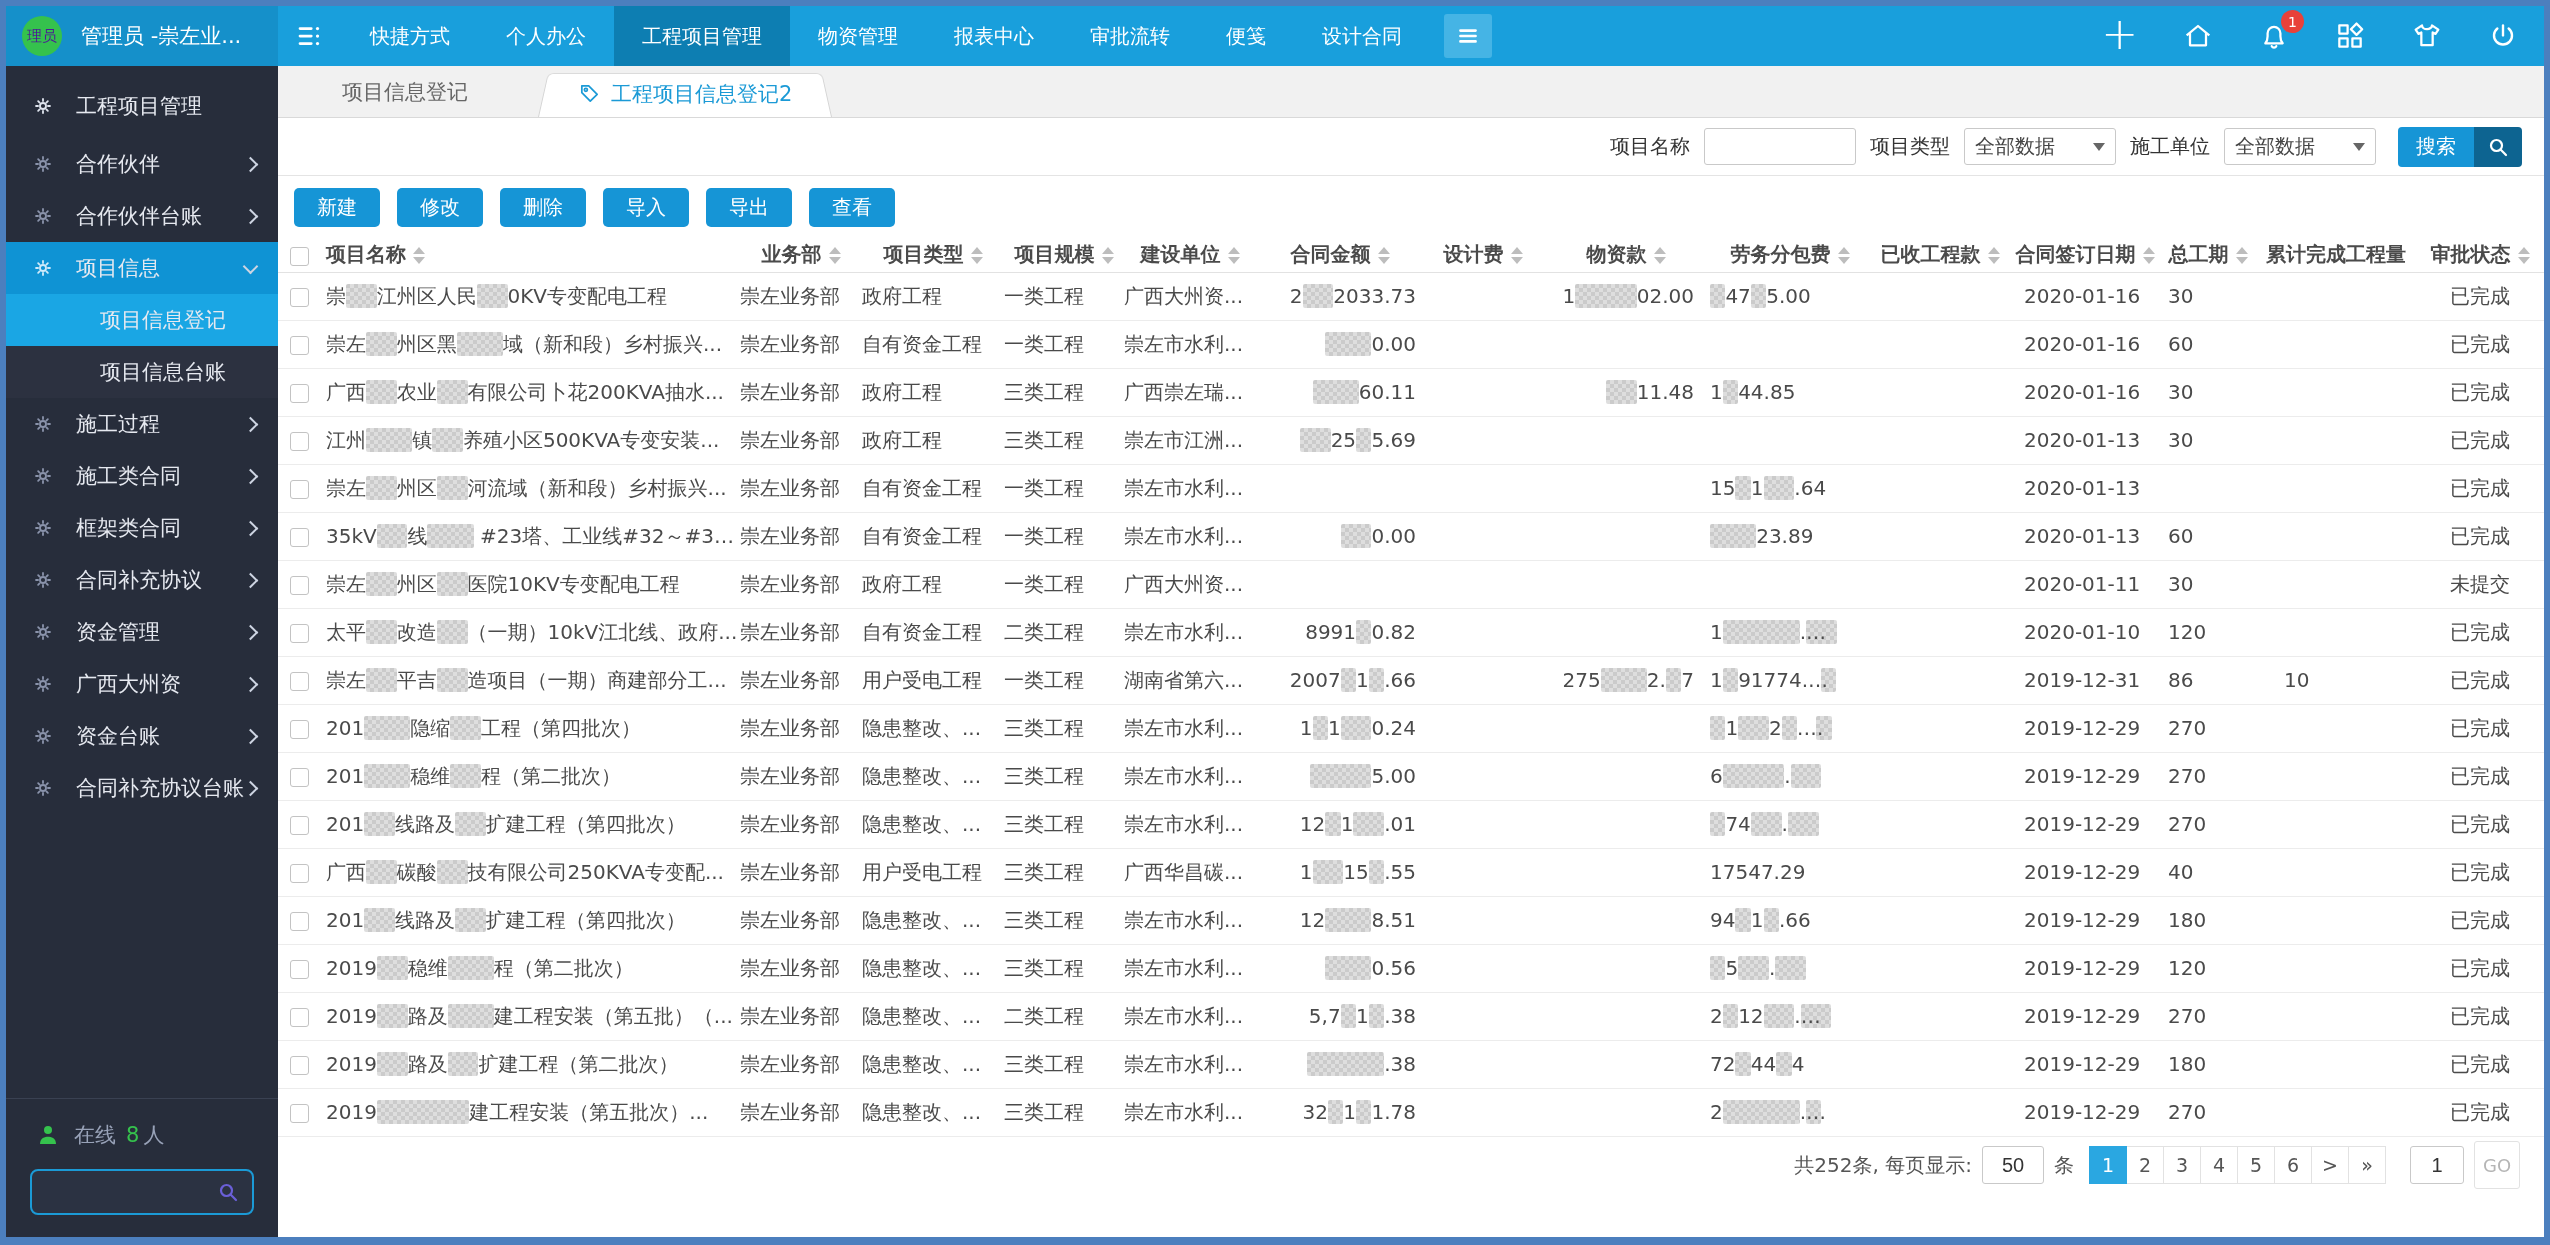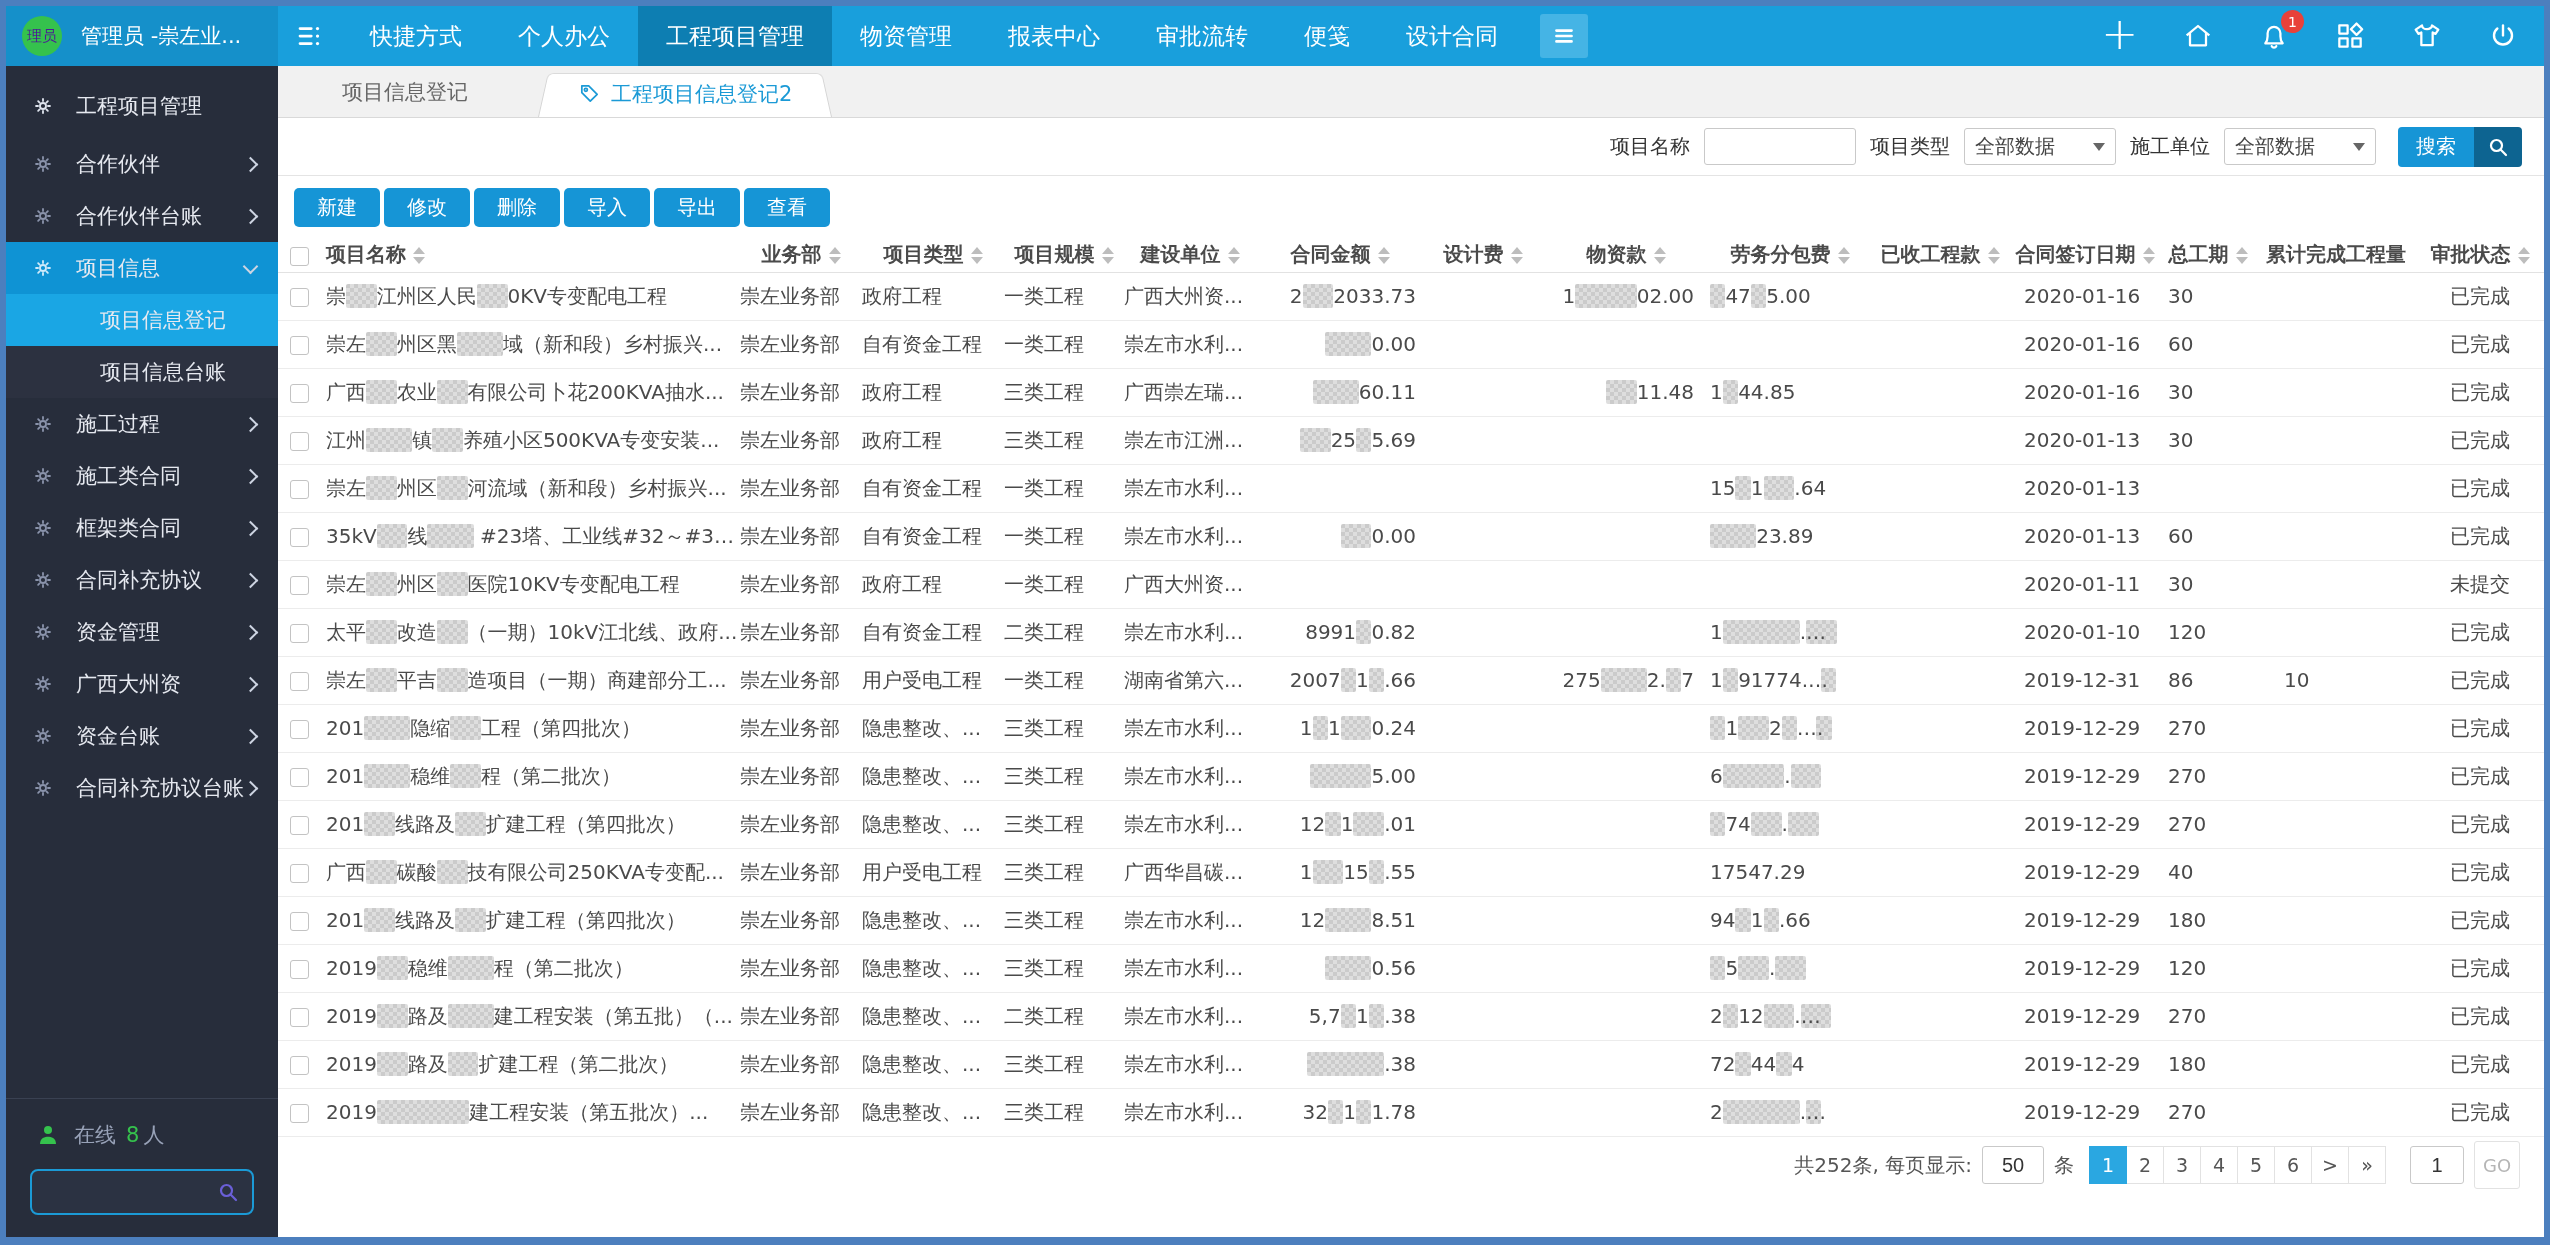--- a/index.html
+++ b/index.html
@@ -9,21 +9,21 @@
          display:flex; flex-direction:column; background:#fff; overflow:hidden; }
 
   
   .topbar { height:60px; flex:none; background:#199fdc; display:flex; align-items:stretch; color:#fff; }
   .userbox { width:272px; flex:none; background:#1590ca; display:flex; align-items:center; padding-left:16px; }
   .avatar { width:40px; height:40px; border-radius:50%; background:#35c24d; color:#4c1d95;
             display:flex; align-items:center; justify-content:center; font-size:15px; flex:none; overflow:hidden; }
   .userlabel { margin-left:19px; font-size:21px; white-space:nowrap; overflow:hidden; }
   .collapse { width:64px; flex:none; display:flex; align-items:center; justify-content:center; cursor:pointer; }
   #topnav { display:flex; align-items:stretch; }
-  .navitem { padding:0 28px; display:flex; align-items:center; font-size:23px; cursor:pointer; white-space:nowrap; }
+  .navitem { padding:0 28px; display:flex; align-items:center; font-size:20px; cursor:pointer; white-space:nowrap; }
   .navitem.active { background:#0d7eb2; }
   .hamb { width:48px; height:44px; margin:8px 0 0 14px; background:#45b4e5; border-radius:3px;
           display:flex; align-items:center; justify-content:center; cursor:pointer; }
   .topspacer { flex:1; }
   .topicons { display:flex; align-items:center; gap:44px; padding-right:26px; }
   .ticon { position:relative; display:flex; align-items:center; justify-content:center; cursor:pointer; }
   .plus { font-size:44px; font-weight:300; line-height:36px; margin-top:-4px; }
   .badge { position:absolute; top:-10px; right:-14px; min-width:23px; height:23px; border-radius:12px;
            background:#e8413a; color:#fff; font-size:14px; display:flex; align-items:center; justify-content:center; }
 
@@ -75,21 +75,21 @@
   .f-select { width:152px; height:37px; border:1px solid #c9c9c9; border-radius:3px; display:flex;
               align-items:center; justify-content:space-between; padding:0 10px; cursor:pointer; color:#444; }
   .f-select .tri { width:0; height:0; border-left:6px solid transparent; border-right:6px solid transparent;
                    border-top:8px solid #666; }
   .search-btn { height:40px; display:flex; border-radius:4px; overflow:hidden; cursor:pointer; margin-left:8px; }
   .search-btn .txt { width:76px; background:#1695d6; color:#fff; display:flex; align-items:center;
                      justify-content:center; font-size:20px; }
   .search-btn .ico { width:48px; background:#0d6491; color:#fff; display:flex; align-items:center; justify-content:center; }
   .search-btn .ico svg { width:24px; height:24px; }
 
-  .toolbar { height:62px; flex:none; display:flex; align-items:center; gap:4px; padding-left:16px; }
+  .toolbar { height:62px; flex:none; display:flex; align-items:center; gap:17px; padding-left:16px; }
   .tbtn { height:39px; padding:0 23px; background:#1695d6; color:#fff; border:none; border-radius:5px;
           font-size:20px; font-family:inherit; cursor:pointer; }
 
   
   table { width:100%; border-collapse:collapse; table-layout:fixed; }
   thead th { height:34px; font-size:20px; font-weight:600; color:#4a4a4a; text-align:center;
              border-bottom:1px solid #e2e2e2; white-space:nowrap; overflow:hidden; }
   tbody td { height:48px; font-size:20px; color:#4a4a4a; border-bottom:1px solid #ececec;
              white-space:nowrap; overflow:hidden; text-overflow:ellipsis; }
   th:nth-child(2), td:nth-child(2) { text-align:left; padding-left:6px; }

